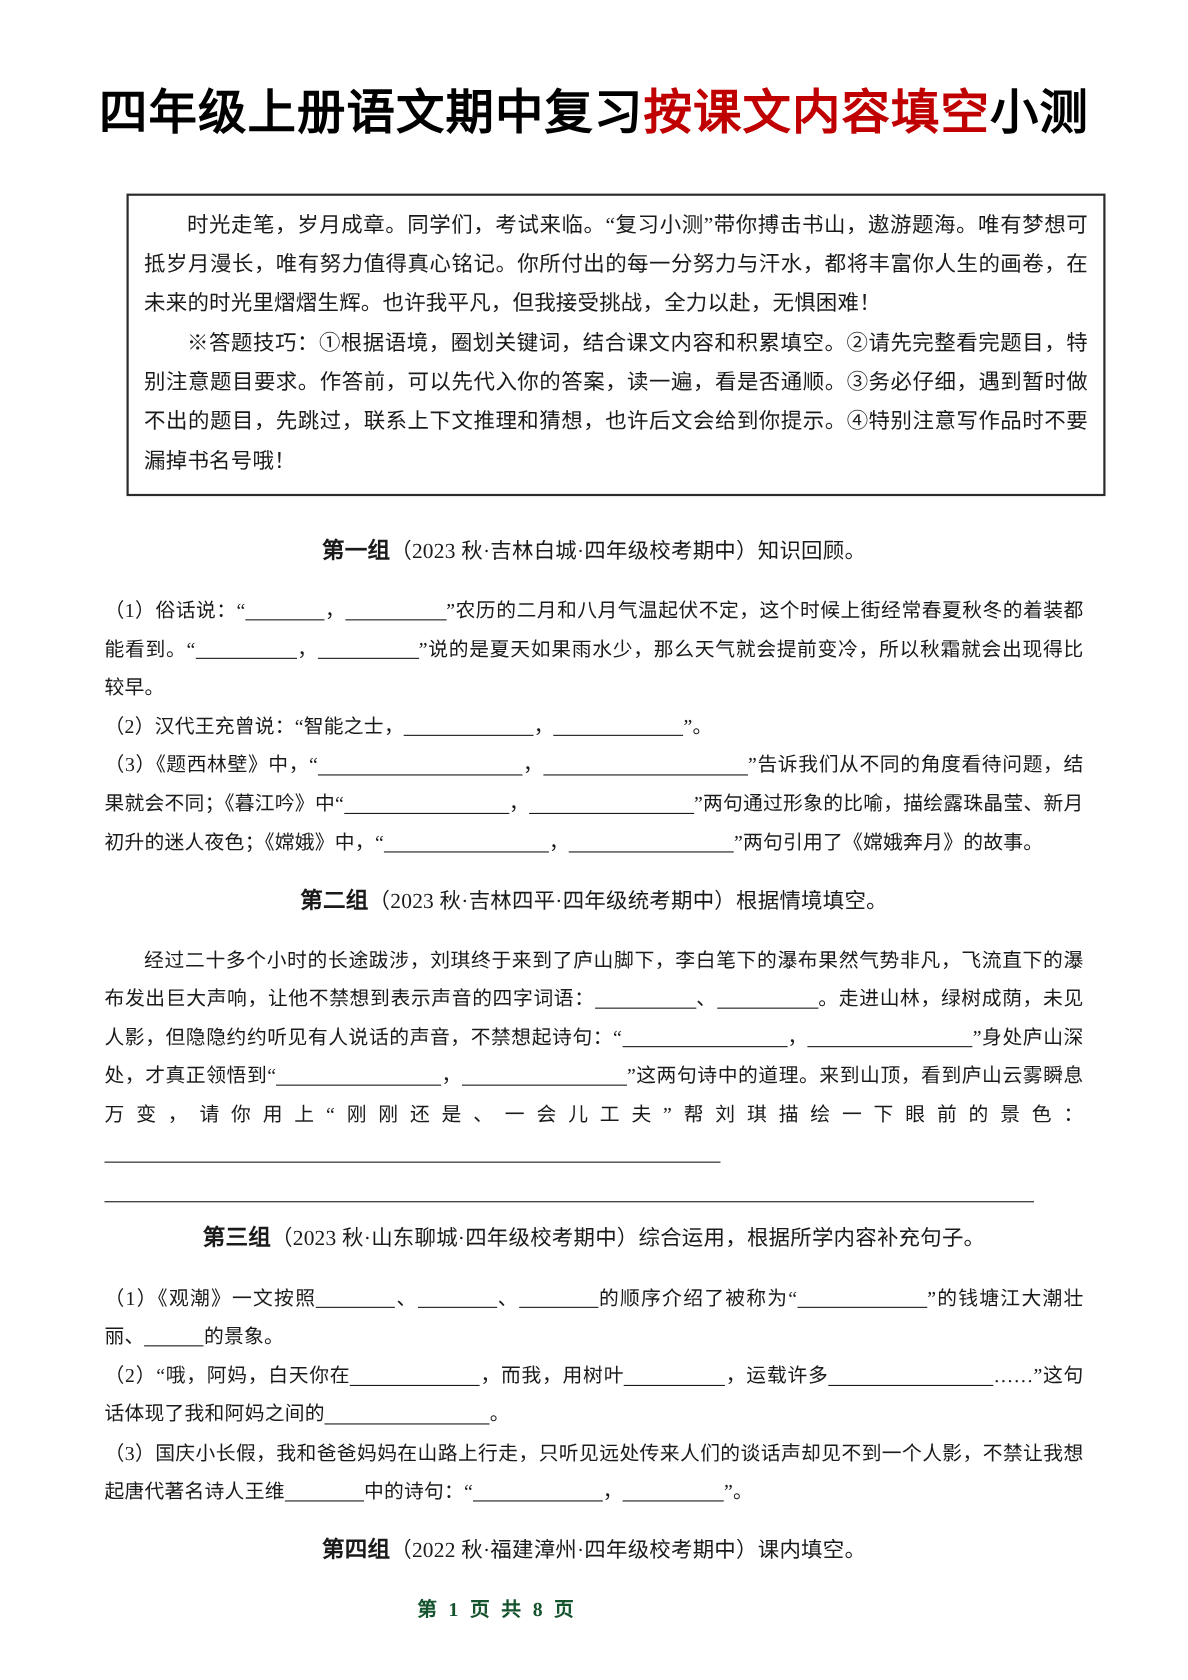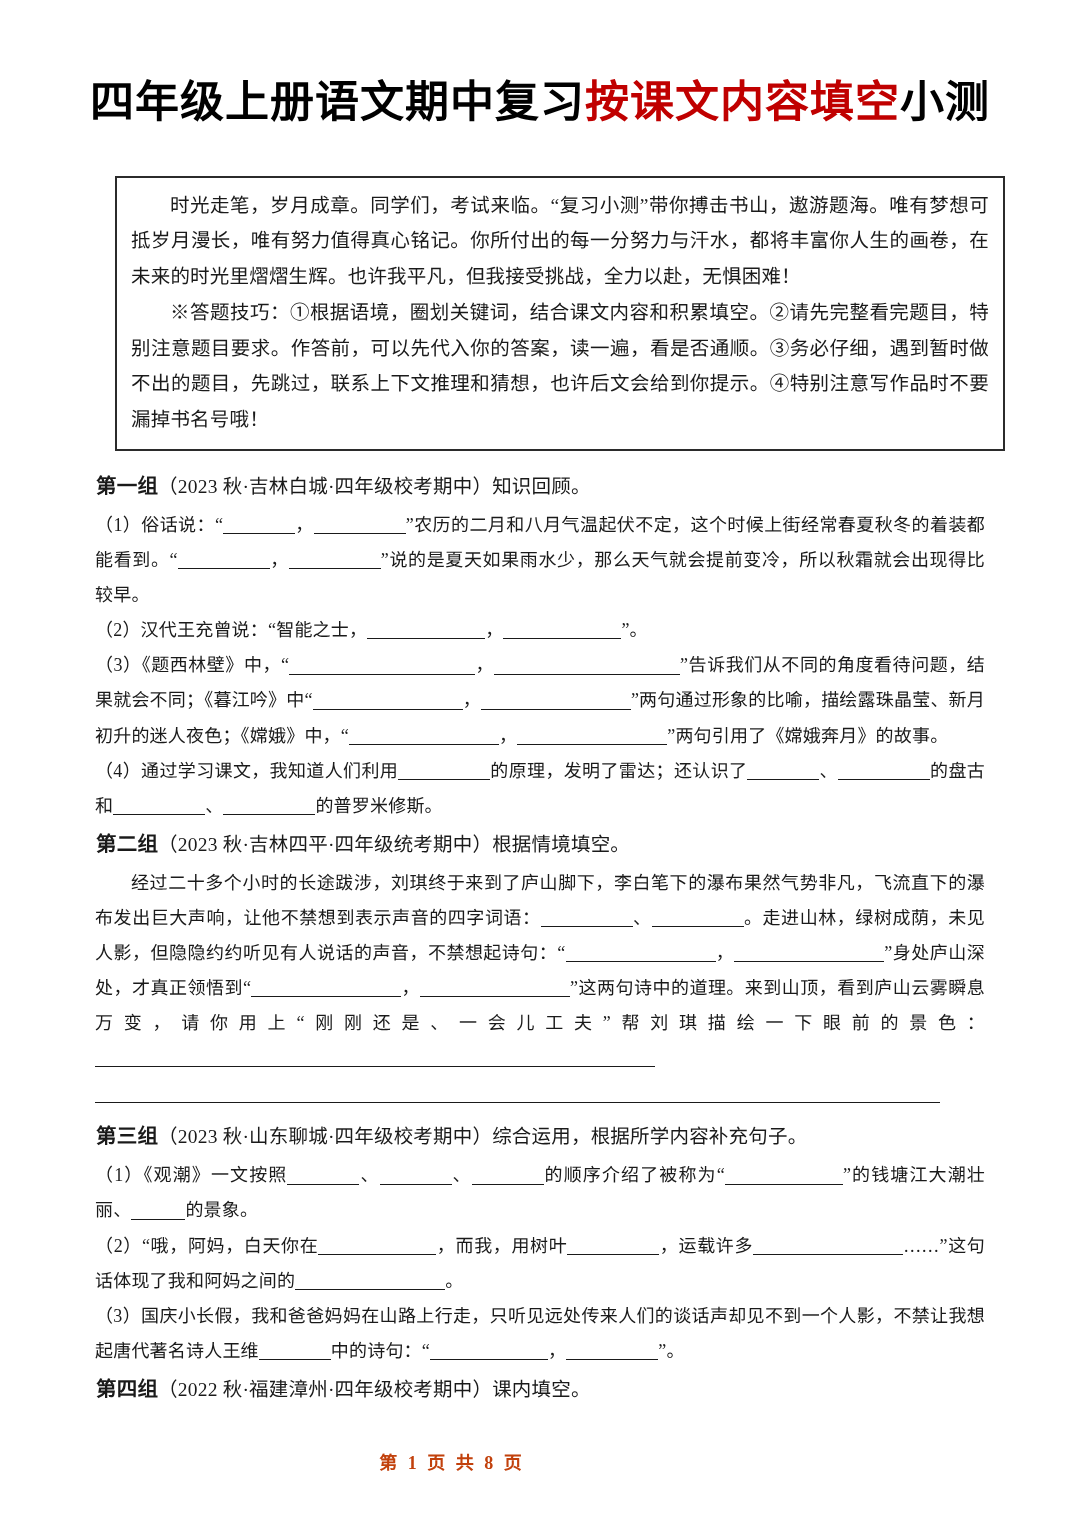--- a/index.html
+++ b/index.html
@@ -64,22 +64,23 @@
   
   .content {
     position: absolute;
     left: 95px;
     top: 466px;
     width: 890px;
   }
   .grp-head {
     font-size: 19.5px;
     line-height: 1.95;
-    margin: 1px;
+    margin: 16px;
     letter-spacing: 0.2px;
+    text-align: center;
   }
   .grp-head .grp-label {
     font-weight: bold;
     font-size: 20.5px;
   }
   .q {
     font-size: 18px;
     line-height: 1.95;
     margin: 0;
     text-align: justify;
@@ -114,21 +115,21 @@
   
   .footer {
     position: absolute;
     left: 0;
     top: 1448px;
     width: 904px;
     text-align: center;
     font-size: 18px;
     font-weight: bold;
     letter-spacing: 3px;
-    color: #c2410c;
+    color: #14532d;
   }
 </style>
 </head>
 <body>
 
 <div class="page">
 
   <h1 class="title">
     <span class="t-black">四年级上册语文期中复习</span><span class="t-red">按课文内容填空</span><span class="t-black">小测</span>
   </h1>
@@ -149,23 +150,20 @@
     </p>
 
     <p class="q">
       <span>（2）汉代王充曾说：“智能之士，</span><span class="blank b-lg"></span><span>，</span><span class="blank b-lg"></span><span>”。</span>
     </p>
 
     <p class="q">
       <span>（3）《题西林壁》中，“</span><span class="blank b-xxl"></span><span>，</span><span class="blank b-xxl"></span><span>”告诉我们从不同的角度看待问题，结果就会不同；《暮江吟》中“</span><span class="blank b-xl"></span><span>，</span><span class="blank b-xl"></span><span>”两句通过形象的比喻，描绘露珠晶莹、新月初升的迷人夜色；《嫦娥》中，“</span><span class="blank b-xl"></span><span>，</span><span class="blank b-xl"></span><span>”两句引用了《嫦娥奔月》的故事。</span>
     </p>
 
-    <p class="q">
-      <span>（4）通过学习课文，我知道人们利用</span><span class="blank b-md"></span><span>的原理，发明了雷达；还认识了</span><span class="blank b-sm"></span><span>、</span><span class="blank b-md"></span><span>的盘古和</span><span class="blank b-md"></span><span>、</span><span class="blank b-md"></span><span>的普罗米修斯。</span>
-    </p>
 
     <p class="grp-head">
       <span class="grp-label">第二组</span><span>（2023 秋·吉林四平·四年级统考期中）根据情境填空。</span>
     </p>
 
     <p class="q indent">
       <span>经过二十多个小时的长途跋涉，刘琪终于来到了庐山脚下，李白笔下的瀑布果然气势非凡，飞流直下的瀑布发出巨大声响，让他不禁想到表示声音的四字词语：</span><span class="blank b-md"></span><span>、</span><span class="blank b-md"></span><span>。走进山林，绿树成荫，未见人影，但隐隐约约听见有人说话的声音，不禁想起诗句：“</span><span class="blank b-xl"></span><span>，</span><span class="blank b-xl"></span><span>”身处庐山深处，才真正领悟到“</span><span class="blank b-xl"></span><span>，</span><span class="blank b-xl"></span><span>”这两句诗中的道理。来到山顶，看到庐山云雾瞬息万变，请你用上“刚刚还是、一会儿工夫”帮刘琪描绘一下眼前的景色：</span><span class="rule-short"></span>
     </p>
     <div class="rule-line rule-full"></div>
 

